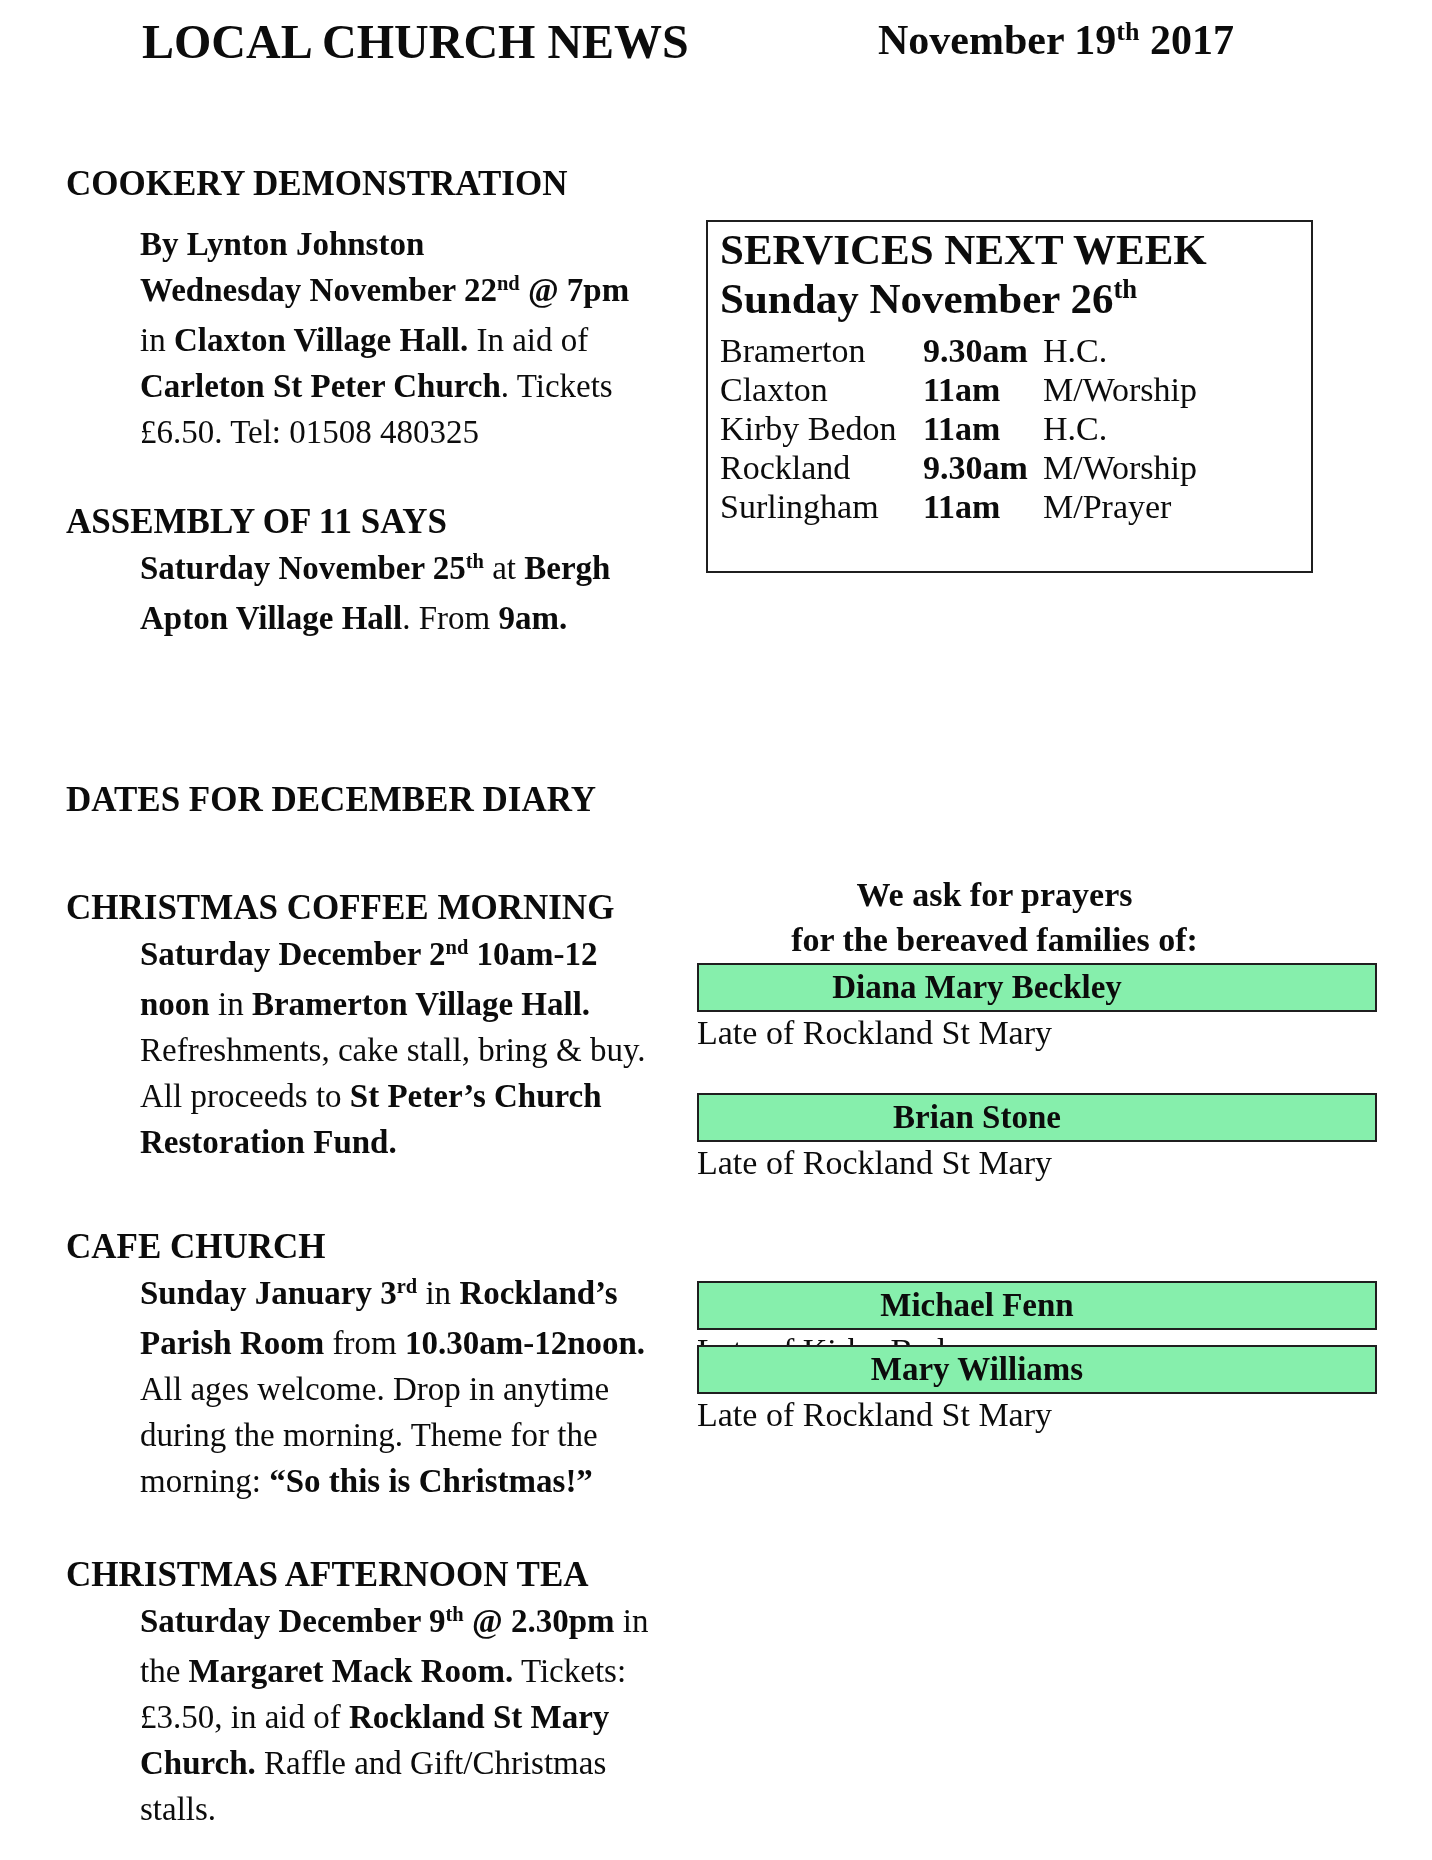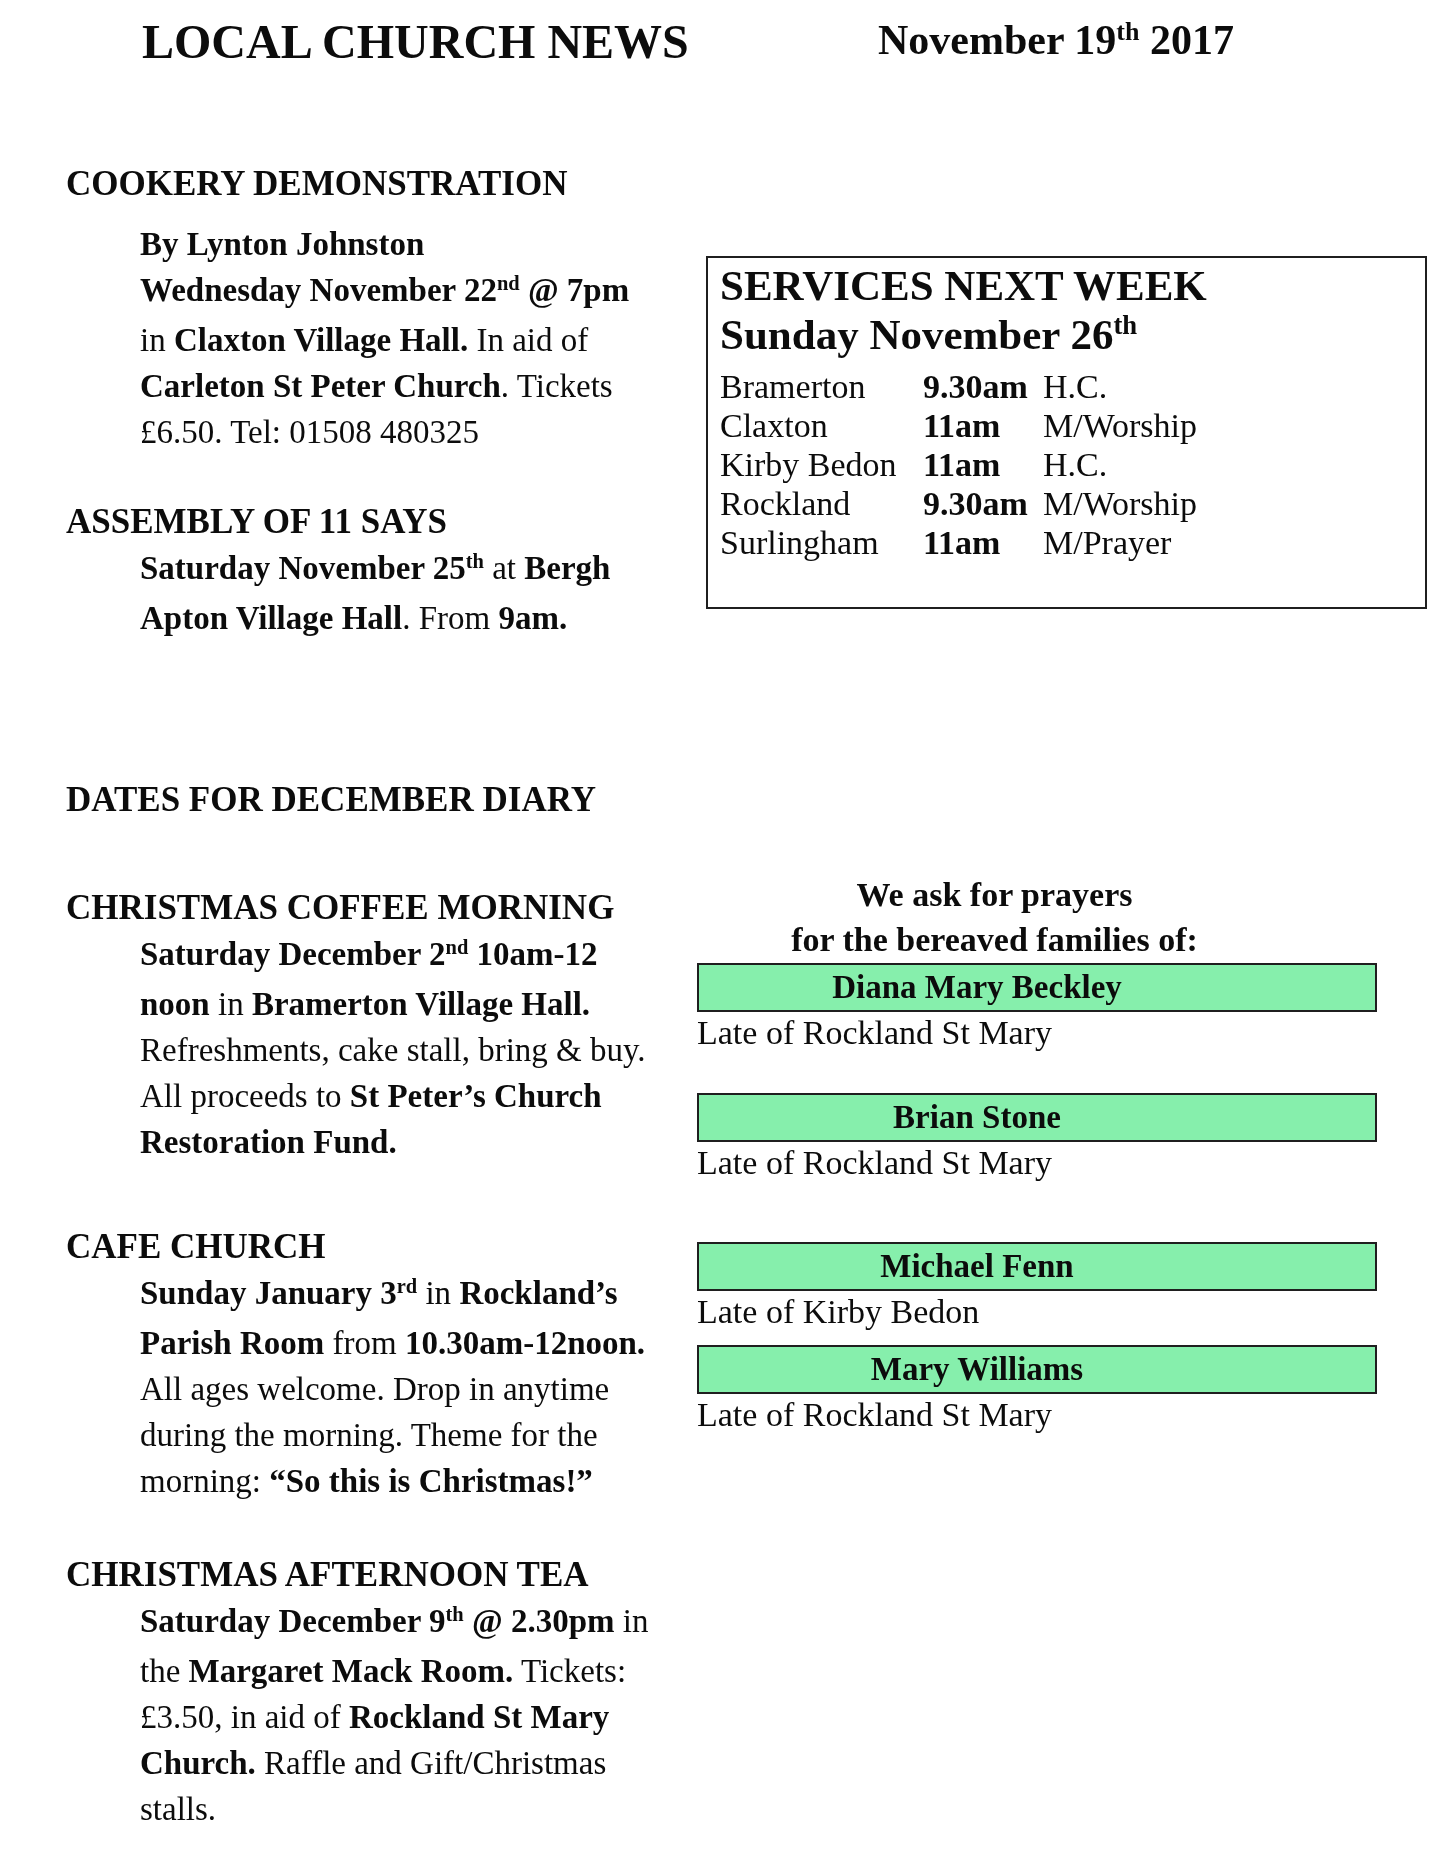--- a/index.html
+++ b/index.html
@@ -11,22 +11,22 @@
   .h-date{position:absolute;left:878px;top:16px;font-size:42px;font-weight:bold;white-space:nowrap;}
 
   .sec{position:absolute;left:66px;width:640px;}
   .sec h2{font-size:35px;font-weight:bold;line-height:42px;margin:0;white-space:nowrap;}
   .sec .body{margin-left:74px;}
   .line{font-size:33px;line-height:46px;white-space:nowrap;}
   .b{font-weight:bold;}
   .sup{font-size:0.62em;position:relative;top:-0.55em;}
 
   .svc-box{
-    position:absolute;left:706px;top:220px;width:721px;height:353px;
-    border:2px solid #1f1f1f;box-sizing:border-box;padding:3px 0 12px 12px;background:#fff;margin-top:36px;
+    position:absolute;left:706px;top:220px;width:607px;height:353px;
+    border:2px solid #1f1f1f;box-sizing:border-box;padding:3px 0 12px 12px;background:#fff;
   }
   .svc-title{font-size:43px;font-weight:bold;line-height:49px;white-space:nowrap;}
   .svc-row{font-size:34px;line-height:39px;white-space:nowrap;}
   .svc-rows{margin-top:2px;}
   .svc-place{display:inline-block;width:203px;}
   .svc-time{display:inline-block;width:110px;font-weight:bold;}
   .svc-type{margin-left:10px;}
 
   .pray-head{
     position:absolute;left:697px;top:828px;width:680px;box-sizing:border-box;
@@ -136,21 +136,21 @@
   <div class="mem-late">Late of Rockland St Mary</div>
 </div>
 
 <div class="mem" style="top:1093px">
   <div class="mem-box">
     <span>Brian Stone</span>
   </div>
   <div class="mem-late">Late of Rockland St Mary</div>
 </div>
 
-<div class="mem" style="top:1242px">
+<div class="mem" style="top:1281px">
   <div class="mem-box">
     <span>Michael Fenn</span>
   </div>
   <div class="mem-late">Late of Kirby Bedon</div>
 </div>
 
 <div class="mem" style="top:1345px">
   <div class="mem-box">
     <span>Mary Williams</span>
   </div>

